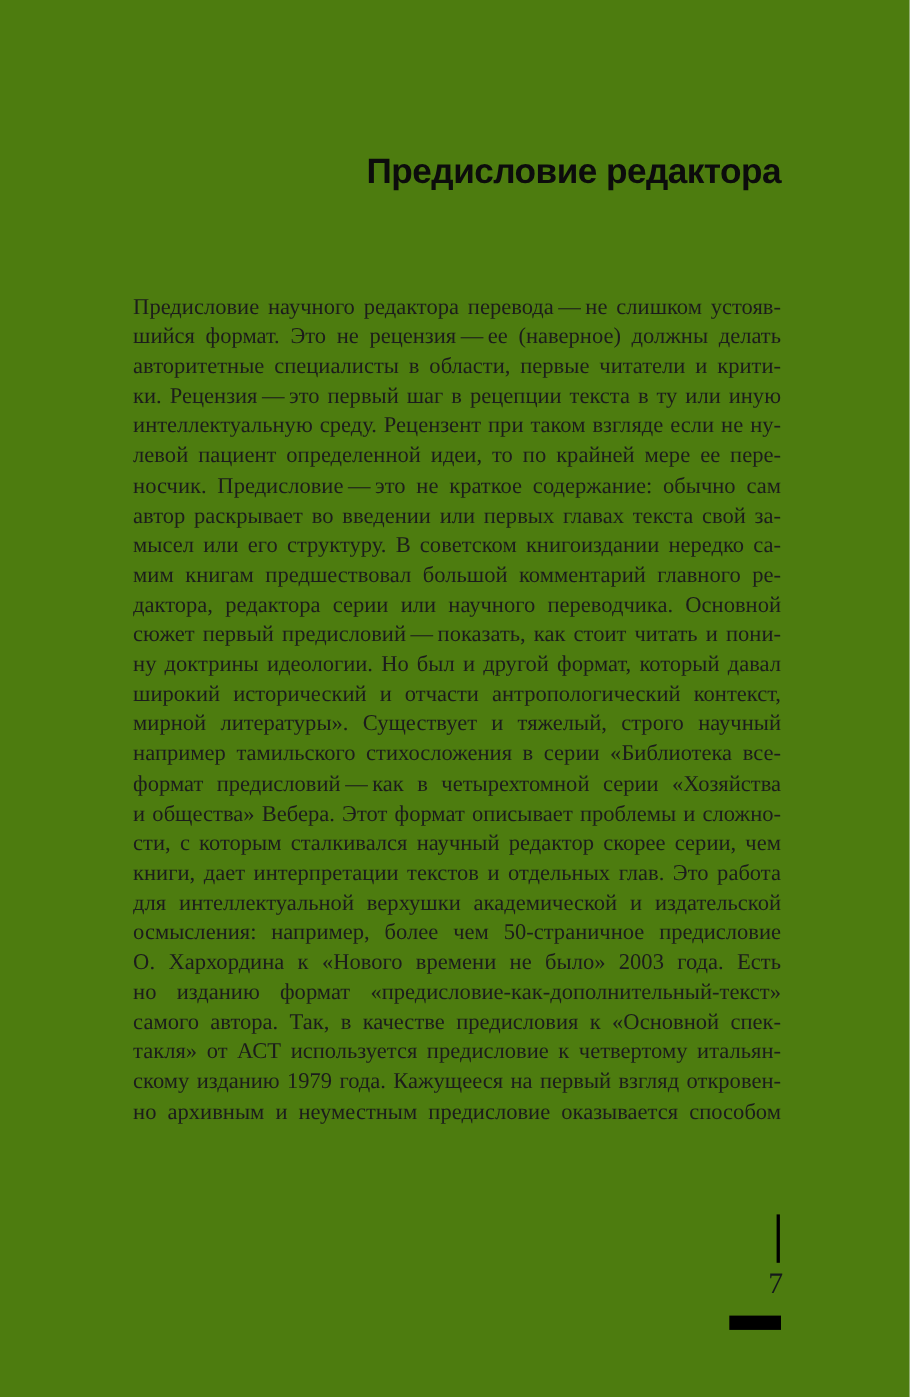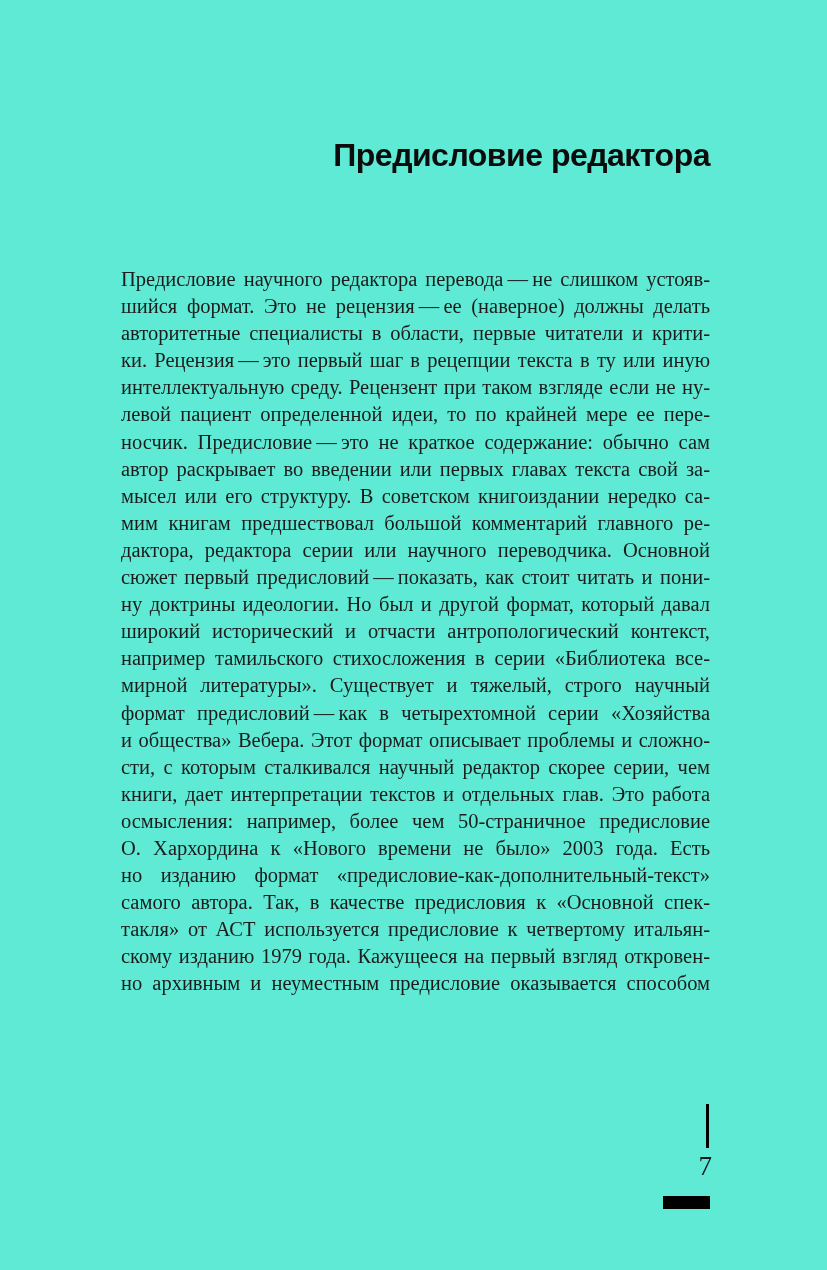--- a/index.html
+++ b/index.html
@@ -1,20 +1,20 @@
 <!DOCTYPE html>
 <html lang="ru"><head>
 <meta charset="utf-8">
 <style>
   html, body { margin: 0; padding: 0; background: #e8e8e8; }
   .page {
     position: relative;
     width: 827px;
     height: 1270px;
-    background: #5eead4;
+    background: #4d7c0f;
     overflow: hidden;
     font-family: "Liberation Serif", serif;
   }
   .title {
     position: absolute;
     top: 138px;
     right: 117px;
     margin: 0;
     font-family: "Liberation Sans", sans-serif;
     font-weight: 700;
@@ -82,26 +82,27 @@
       <div class="body-line">интеллектуальную среду. Рецензент при таком взгляде если не ну-</div>
       <div class="body-line">левой пациент определенной идеи, то по крайней мере ее пере-</div>
       <div class="body-line">носчик. Предисловие — это не краткое содержание: обычно сам</div>
       <div class="body-line">автор раскрывает во введении или первых главах текста свой за-</div>
       <div class="body-line">мысел или его структуру. В советском книгоиздании нередко са-</div>
       <div class="body-line">мим книгам предшествовал большой комментарий главного ре-</div>
       <div class="body-line">дактора, редактора серии или научного переводчика. Основной</div>
       <div class="body-line">сюжет первый предисловий — показать, как стоит читать и пони-</div>
       <div class="body-line">ну доктрины идеологии. Но был и другой формат, который давал</div>
       <div class="body-line">широкий исторический и отчасти антропологический контекст,</div>
+      <div class="body-line">мирной литературы». Существует и тяжелый, строго научный</div>
       <div class="body-line">например тамильского стихосложения в серии «Библиотека все-</div>
-      <div class="body-line">мирной литературы». Существует и тяжелый, строго научный</div>
       <div class="body-line">формат предисловий — как в четырехтомной серии «Хозяйства</div>
       <div class="body-line">и общества» Вебера. Этот формат описывает проблемы и сложно-</div>
       <div class="body-line">сти, с которым сталкивался научный редактор скорее серии, чем</div>
       <div class="body-line">книги, дает интерпретации текстов и отдельных глав. Это работа</div>
+      <div class="body-line">для интеллектуальной верхушки академической и издательской</div>
       <div class="body-line">осмысления: например, более чем 50-страничное предисловие</div>
       <div class="body-line">О. Хархордина к «Нового времени не было» 2003 года. Есть редкий,</div>
       <div class="body-line">но изданию формат «предисловие-как-дополнительный-текст»</div>
       <div class="body-line">самого автора. Так, в качестве предисловия к «Основной спек-</div>
       <div class="body-line">такля» от АСТ используется предисловие к четвертому итальян-</div>
       <div class="body-line">скому изданию 1979 года. Кажущееся на первый взгляд откровен-</div>
       <div class="body-line">но архивным и неуместным предисловие оказывается способом</div>
     </div>
 
   <div class="trim-bar"></div>

